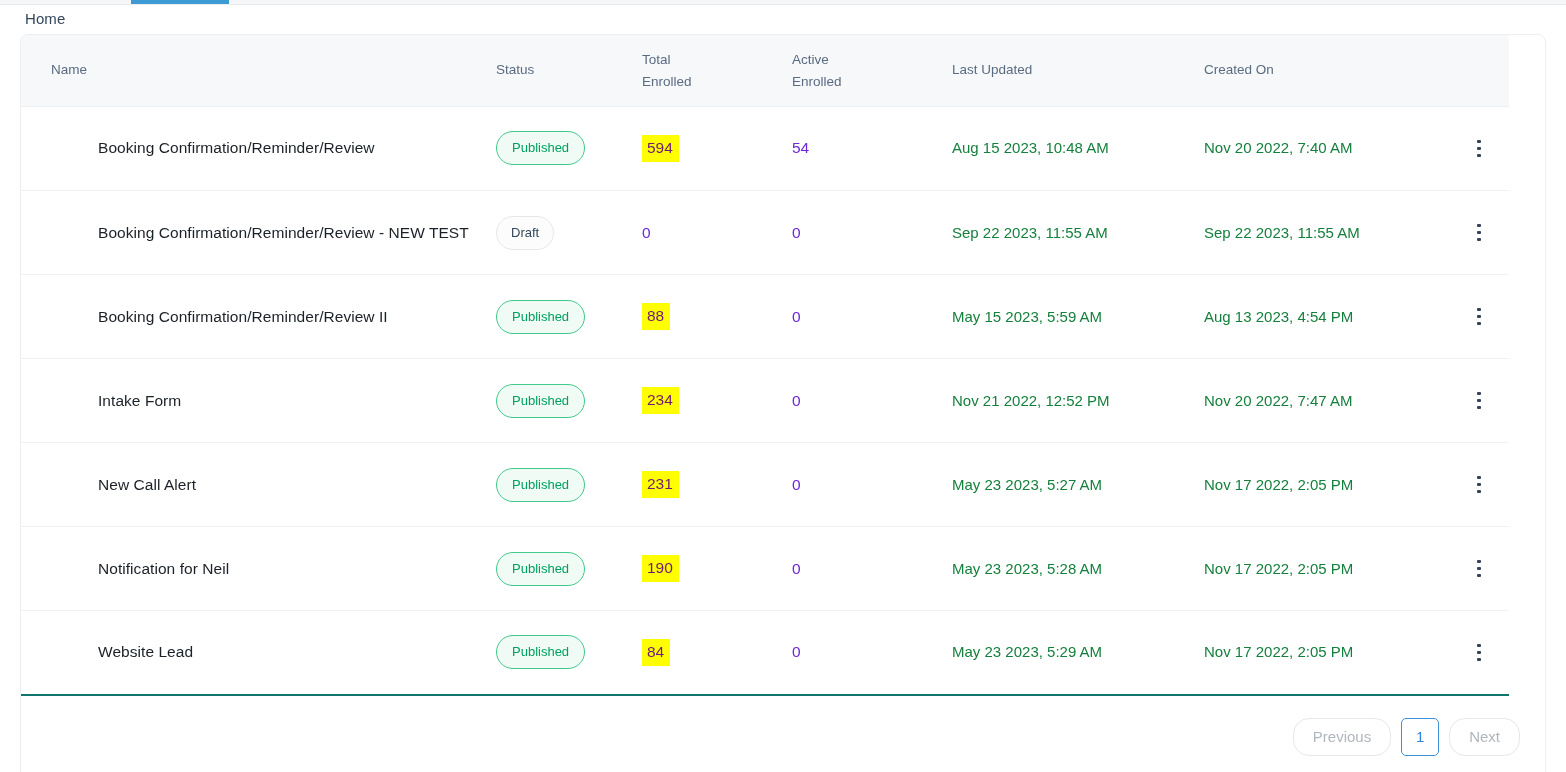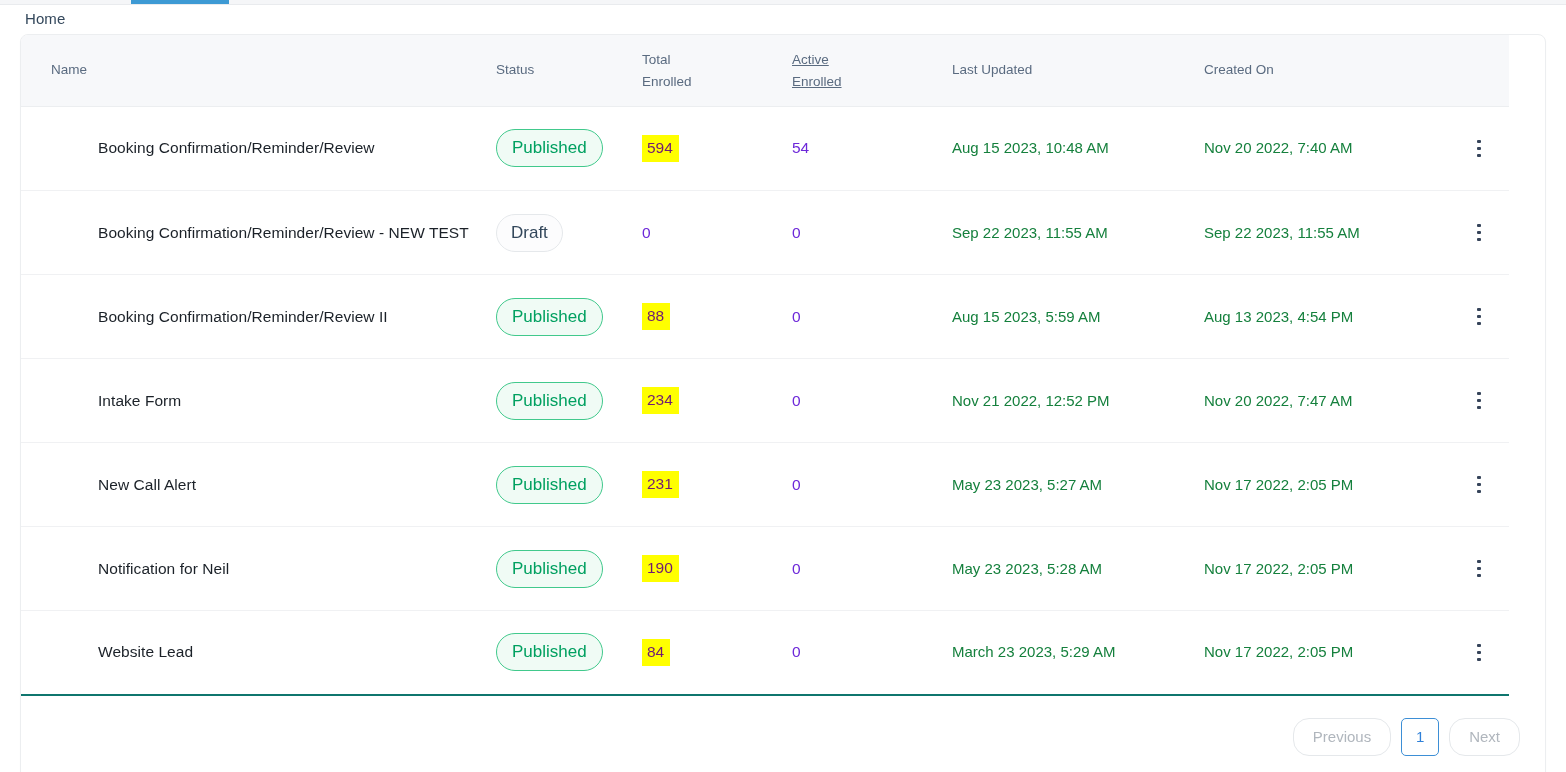--- a/index.html
+++ b/index.html
@@ -53,21 +53,21 @@
   }
 
   .table { width: 100%; display: table; table-layout: fixed; border-collapse: collapse; }
   .row { display: table-row; }
   .cell { display: table-cell; vertical-align: middle; }
 
   
   .c-name    { width: 475px; padding-left: 30px; padding-right: 14px; }
   .c-status  { width: 146px; }
   .c-total   { width: 150px; }
-  .c-active  { width: 160px; text-decoration: underline; }
+  .c-active  { width: 160px; }
   .c-updated { width: 252px; }
   .c-created { width: 245px; }
   .c-menu    { width: 0px; }
 
   
   .thead .cell {
     background: #f7f8fa;
     border-bottom: 1px solid #eceef0;
     height: 71px;
     padding-top: 12px;
@@ -97,21 +97,21 @@
     letter-spacing: 0.05px;
     display: inline-block;
     max-width: 390px;
     margin-left: 47px;
   }
 
   
   .pill {
     display: inline-block;
     border-radius: 999px;
-    font-size: 17px;
+    font-size: 13px;
     line-height: 1;
     padding: 9px 15px 10px 15px;
     text-align: center;
     white-space: nowrap;
   }
   .pill.published {
     color: #00a060;
     border: 1px solid #41c98c;
     background: #f0fbf5;
   }
@@ -270,21 +270,21 @@
                 <i></i>
               </div>
             </div>
           </div>
         </div>
         <div class="row">
           <div class="cell c-name"><span class="name-text">Booking Confirmation/Reminder/Review II</span></div>
           <div class="cell c-status"><span class="pill published">Published</span></div>
           <div class="cell c-total"><span class="numlink hl">88</span></div>
           <div class="cell c-active"><span class="numlink">0</span></div>
-          <div class="cell c-updated"><span class="datetext">Aug 15 2023, 5:59 AM</span></div>
+          <div class="cell c-updated"><span class="datetext">May 15 2023, 5:59 AM</span></div>
           <div class="cell c-created"><span class="datetext">Aug 13 2023, 4:54 PM</span></div>
           <div class="cell c-menu">
             <div class="c-menu-inner">
               <div class="kebab">
                 <i></i>
                 <i></i>
                 <i></i>
               </div>
             </div>
           </div>
@@ -338,21 +338,21 @@
                 <i></i>
               </div>
             </div>
           </div>
         </div>
         <div class="row">
           <div class="cell c-name"><span class="name-text">Website Lead</span></div>
           <div class="cell c-status"><span class="pill published">Published</span></div>
           <div class="cell c-total"><span class="numlink hl">84</span></div>
           <div class="cell c-active"><span class="numlink">0</span></div>
-          <div class="cell c-updated"><span class="datetext">March 23 2023, 5:29 AM</span></div>
+          <div class="cell c-updated"><span class="datetext">May 23 2023, 5:29 AM</span></div>
           <div class="cell c-created"><span class="datetext">Nov 17 2022, 2:05 PM</span></div>
           <div class="cell c-menu">
             <div class="c-menu-inner">
               <div class="kebab">
                 <i></i>
                 <i></i>
                 <i></i>
               </div>
             </div>
           </div>

